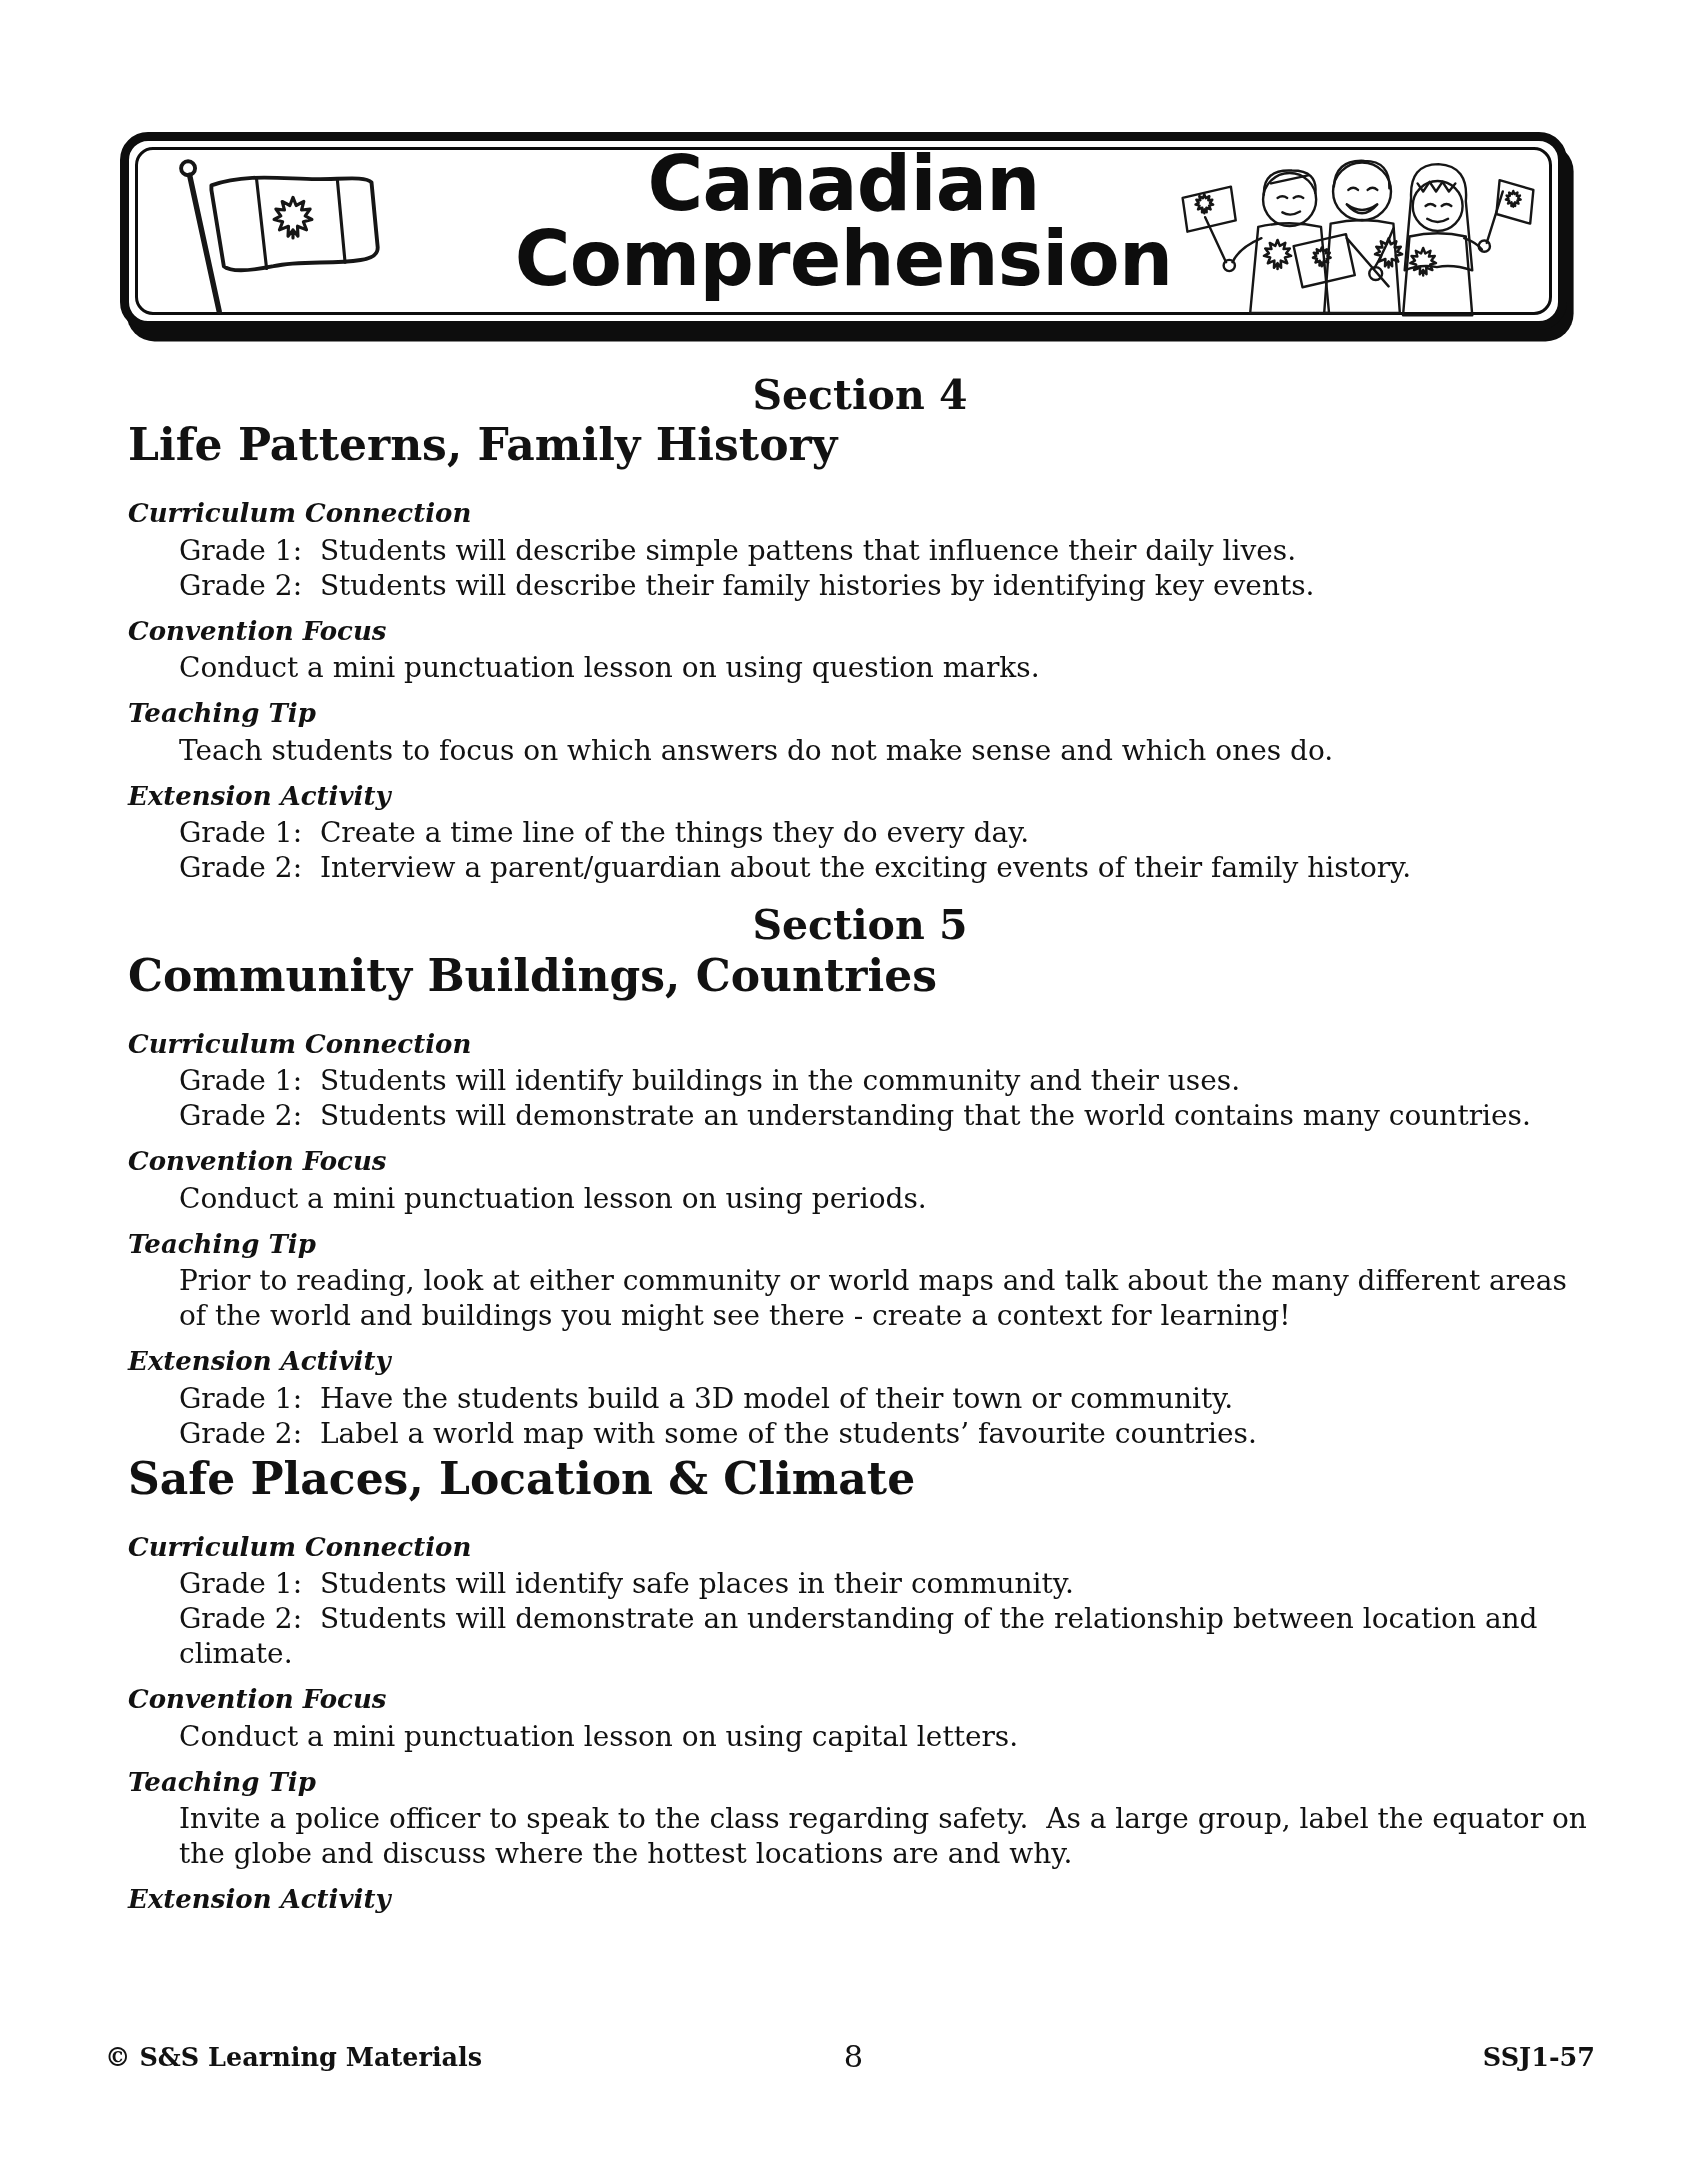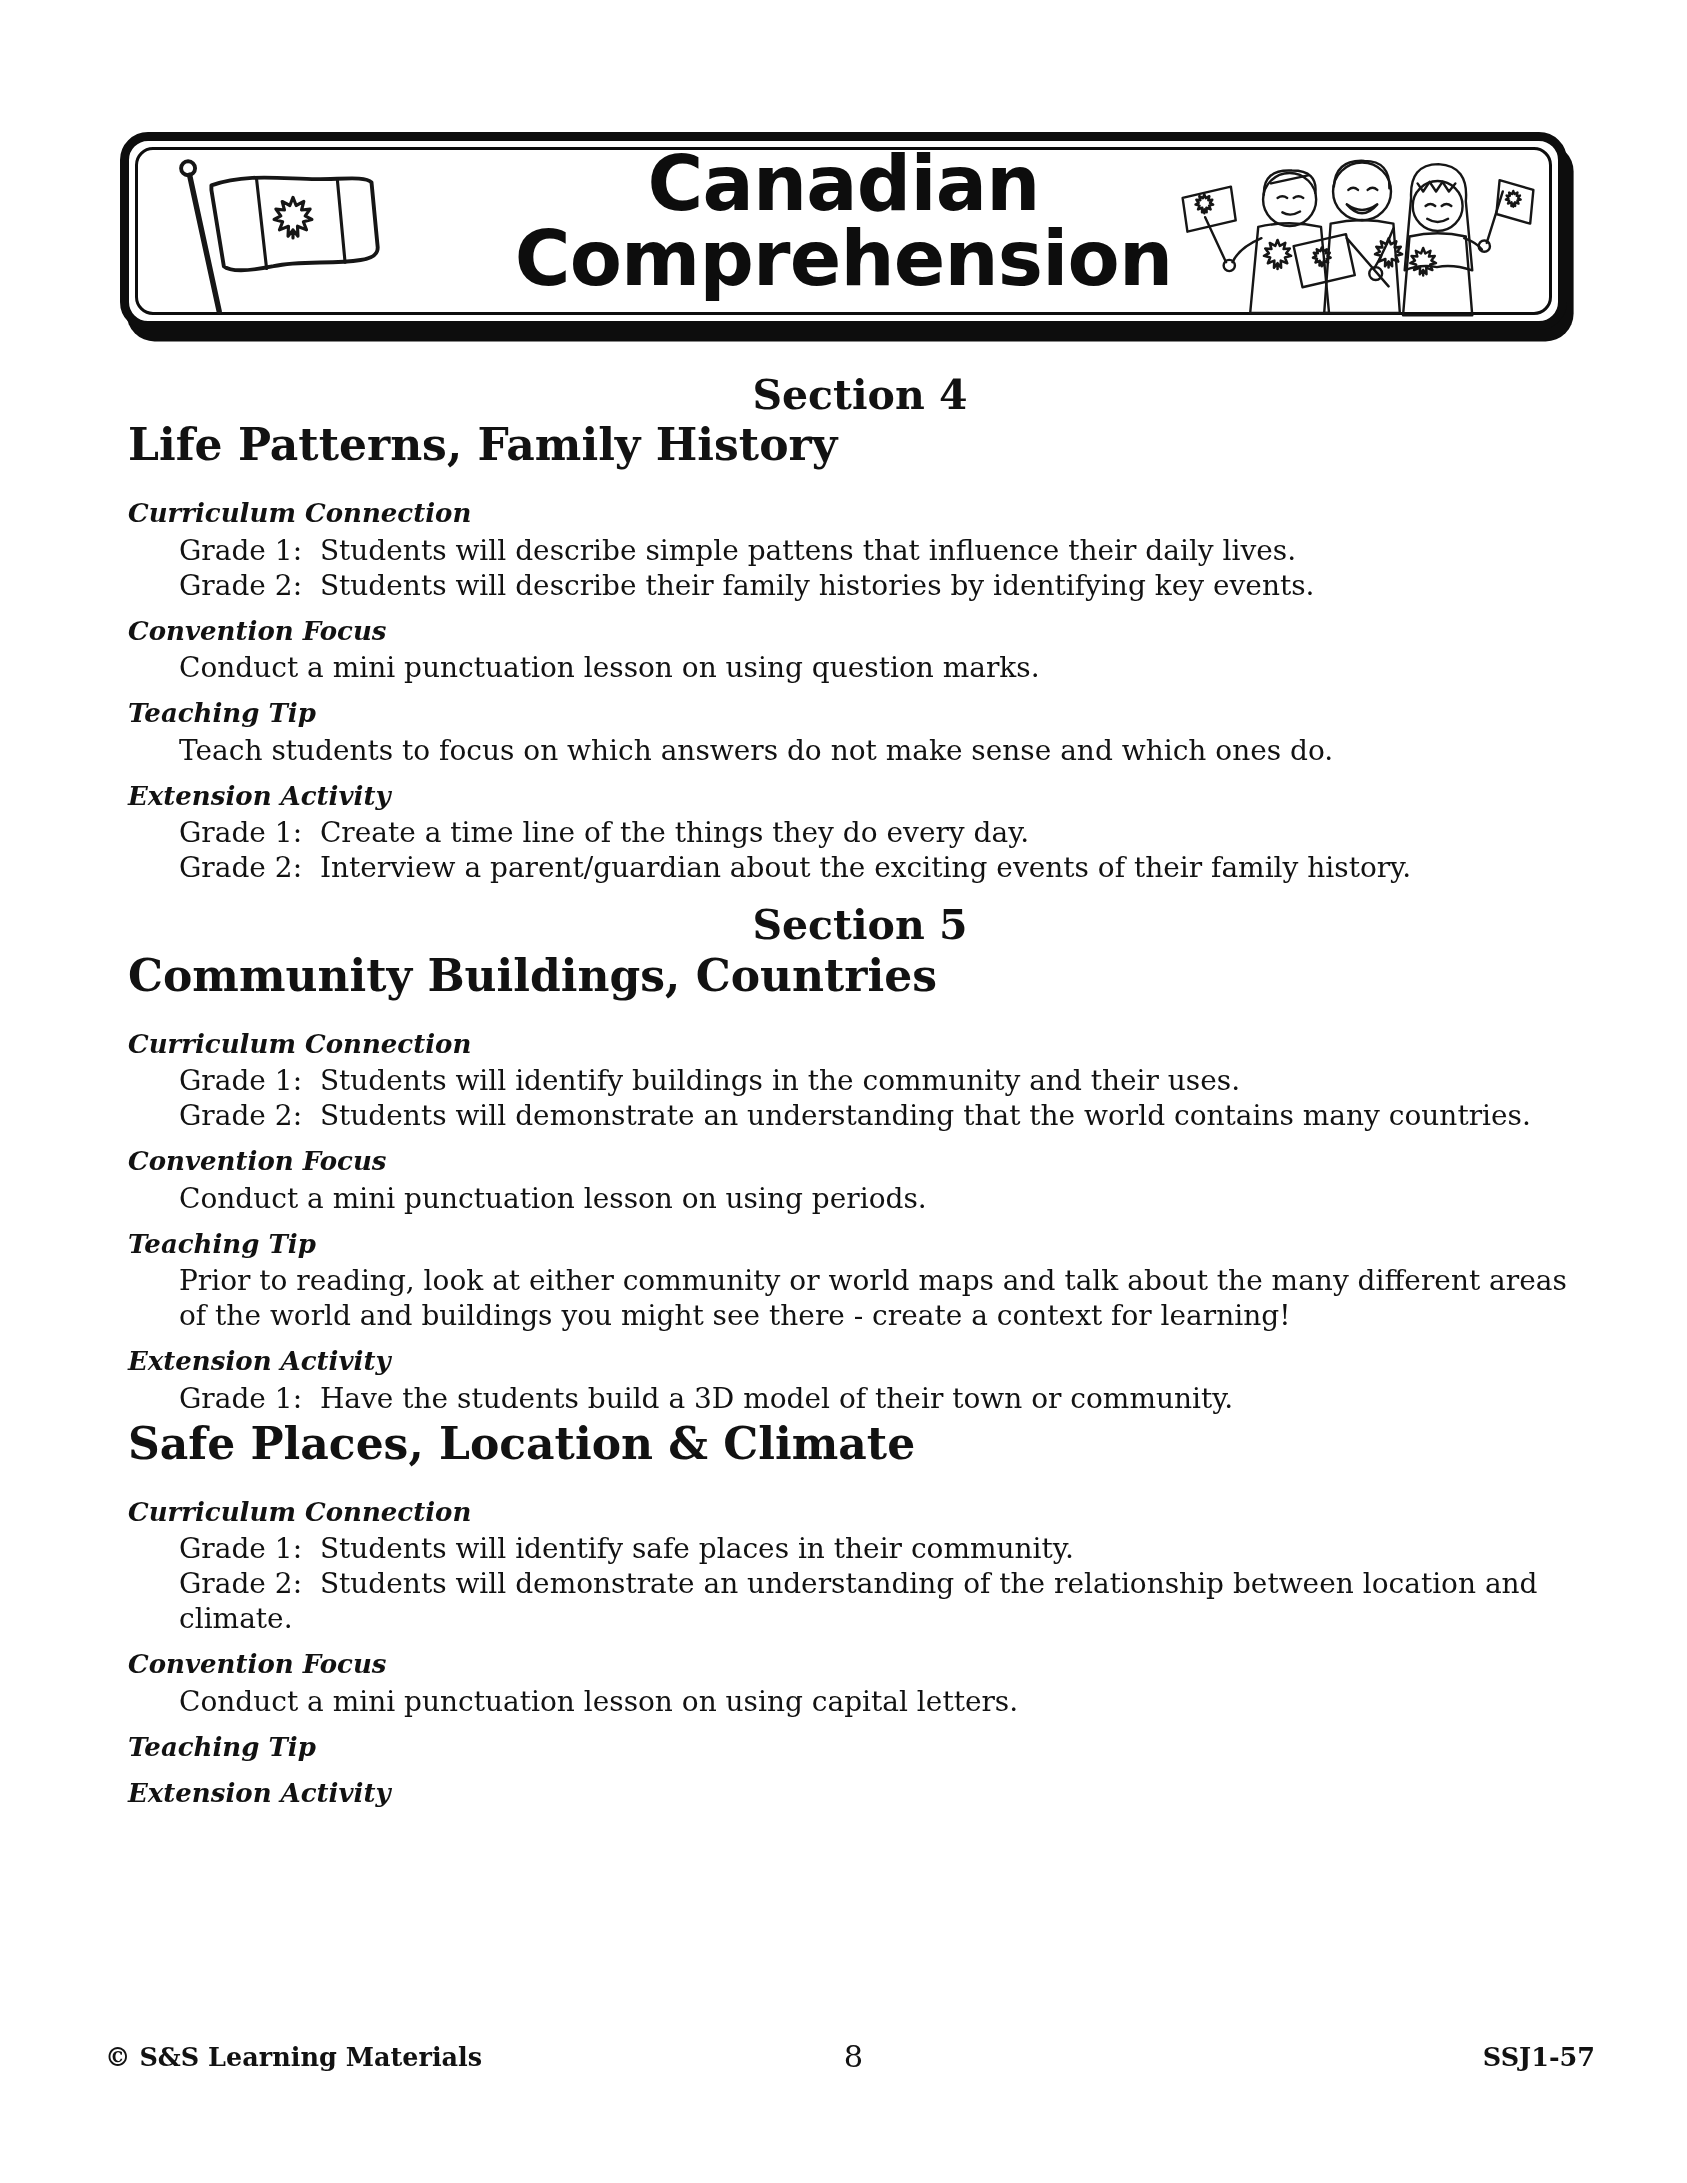--- a/index.html
+++ b/index.html
@@ -174,33 +174,35 @@
       <p class="blk-line">Grade 2:  Students will demonstrate an understanding that the world contains many countries.</p>
 
       <h4 class="blk-label">Convention Focus</h4>
       <p class="blk-line">Conduct a mini punctuation lesson on using periods.</p>
 
       <h4 class="blk-label">Teaching Tip</h4>
       <p class="blk-line">Prior to reading, look at either community or world maps and talk about the many different areas of the world and buildings you might see there - create a context for learning!</p>
 
       <h4 class="blk-label">Extension Activity</h4>
       <p class="blk-line">Grade 1:  Have the students build a 3D model of their town or community.</p>
+      <p class="blk-line">Grade 2:  Label a world map with some of the students’ favourite countries.</p>
     </section>
 
     <section>
       <h3 class="sec-sub">Safe Places, Location &amp; Climate</h3>
 
       <h4 class="blk-label">Curriculum Connection</h4>
       <p class="blk-line">Grade 1:  Students will identify safe places in their community.</p>
       <p class="blk-line">Grade 2:  Students will demonstrate an understanding of the relationship between location and climate.</p>
 
       <h4 class="blk-label">Convention Focus</h4>
       <p class="blk-line">Conduct a mini punctuation lesson on using capital letters.</p>
 
       <h4 class="blk-label">Teaching Tip</h4>
+      <p class="blk-line">Invite a police officer to speak to the class regarding safety.  As a large group, label the equator on the globe and discuss where the hottest locations are and why.</p>
 
       <h4 class="blk-label">Extension Activity</h4>
     </section>
   </main>
 
   <footer>
     <span class="foot-left">© S&amp;S Learning Materials</span>
     <span class="foot-center">8</span>
     <span class="foot-right">SSJ1-57</span>
   </footer>

